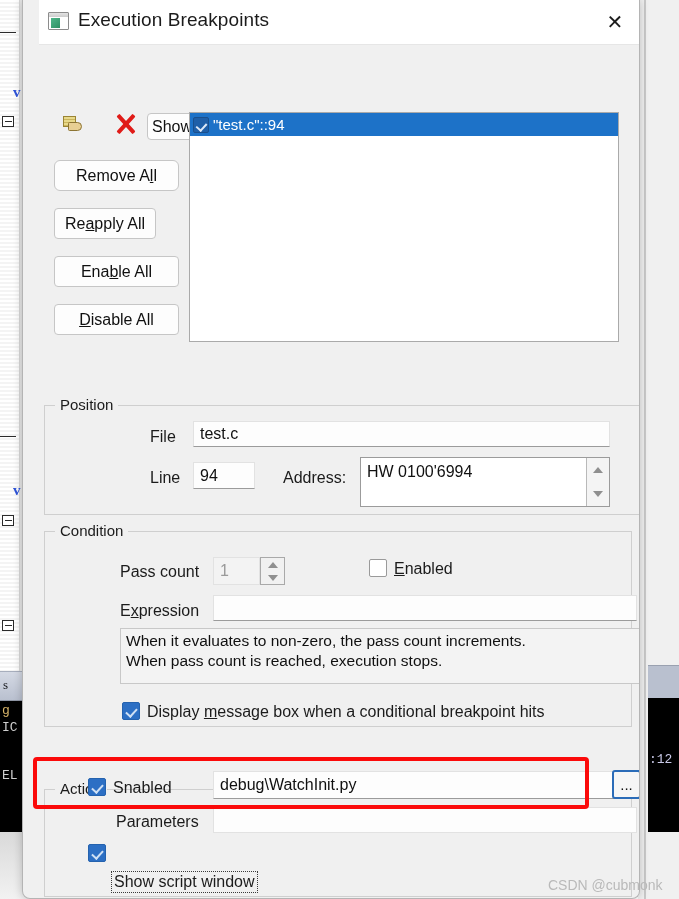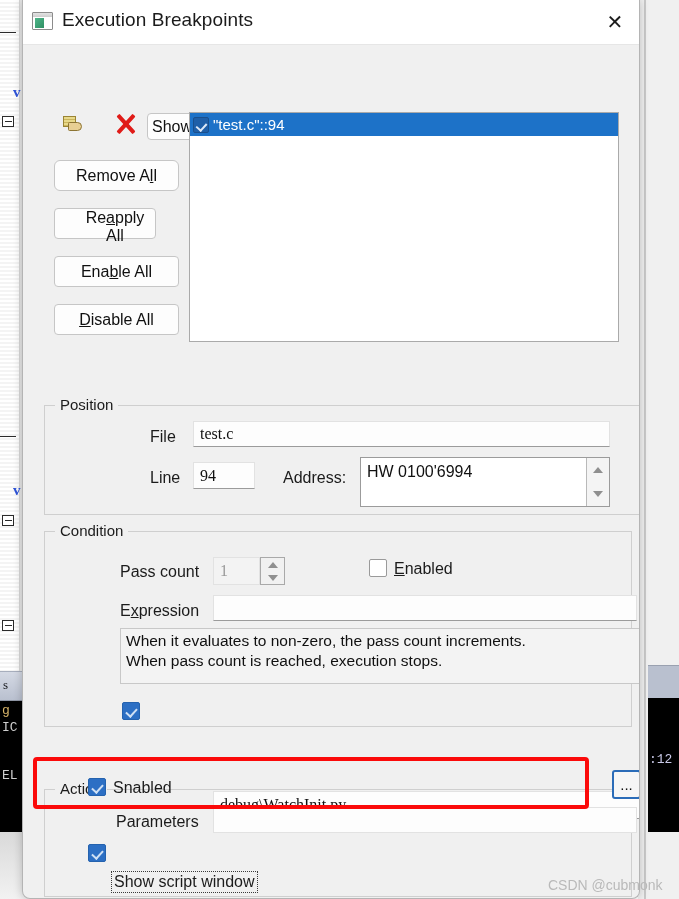--- a/index.html
+++ b/index.html
@@ -72,20 +72,21 @@
     position: absolute; left: 22px; top: 0; width: 618px; height: 899px;
     background: #f0f0f0;
     border: 1px solid #b4b4b4; border-top: none;
     border-radius: 0 0 8px 8px;
     box-shadow: 0 0 10px rgba(0,0,0,0.22);
     overflow: hidden;
   }
   .titlebar {
     position: relative; height: 45px; background: #ffffff;
     border-bottom: 1px solid #e6e6e6;
+    margin-left: 16px;
   }
   .title-icon {
     position: absolute; left: 9px; top: 12px; width: 21px; height: 18px;
     background: #ffffff; border: 1px solid #8c8c8c; border-radius: 1px;
     overflow: hidden;
   }
   .title-icon::before {
     content: ""; position: absolute; left: 0; top: 0; right: 0; height: 4px;
     background: linear-gradient(to bottom,#e3e3e3,#cdcdcd);
   }
@@ -130,21 +131,21 @@
 
   .btn {
     background: #fdfdfd; border: 1px solid #c6c6c6; border-radius: 4px;
     font-family: "Liberation Sans", sans-serif; font-size: 16px; color: #101010;
     cursor: pointer; padding: 0;
   }
   .btn u { text-decoration: underline; }
 
   #show-btn   { position: absolute; left: 124px; top: 68px;  width: 50px; height: 27px; font-size: 16px; }
   #remove-btn { position: absolute; left: 31px;  top: 115px; width: 125px; height: 31px; border-radius: 6px; }
-  #reapply-btn{ position: absolute; left: 31px;  top: 163px; width: 102px; height: 31px; padding-left: 20px; }
+  #reapply-btn{ position: absolute; left: 31px;  top: 163px; width: 102px; height: 31px; }
   #enable-btn { position: absolute; left: 31px;  top: 211px; width: 125px; height: 31px; }
   #disable-btn{ position: absolute; left: 31px;  top: 259px; width: 125px; height: 31px; }
 
   
   #bp-list {
     position: absolute; left: 166px; top: 67px; width: 430px; height: 230px;
     background: #ffffff; border: 1px solid #aaaaaa; overflow: hidden;
   }
   .bp-row {
     display: flex; align-items: center; height: 23px; padding-left: 3px;
@@ -168,21 +169,21 @@
   #grp-position  { left: 19px; top: 360px; width: 660px; height: 110px; }
   #grp-condition { left: 19px; top: 486px; width: 588px; height: 196px; }
   #grp-action    { left: 19px; top: 744px; width: 588px; height: 108px; }
 
   .lbl { position: absolute; font-size: 16px; color: #1b1b1b; }
   .lbl u { text-decoration: underline; }
 
   .field {
     position: absolute; background: #fdfdfd; border: 1px solid #e2e2e2;
     border-bottom: 1px solid #9b9b9b;
-    font-family: Liberation Serif, serif; font-size: 16px; color: #101010;
+    font-family: Liberation Sans, sans-serif; font-size: 16px; color: #101010;
     padding: 4px 6px;
   }
   .field[disabled] { color: #9a9a9a; background: #f3f3f3; }
 
   
   #lbl-file  { left: 127px; top: 383px; }
   #file-input{ left: 170px; top: 376px; width: 417px; height: 26px; }
   #lbl-line  { left: 127px; top: 424px; }
   #line-input{ left: 170px; top: 417px; width: 62px; height: 27px; }
   #lbl-addr  { left: 260px; top: 424px; }
@@ -233,21 +234,21 @@
     position: absolute; left: 97px; top: 583px; width: 521px; height: 56px;
     background: #f3f3f3; border: 1px solid #c8c8c8;
     font-size: 15.5px; color: #101010; line-height: 1.26; padding: 2px 5px;
   }
   #cb-msgbox  { left: 99px; top: 657px; }
   #lbl-msgbox { left: 124px; top: 658px; cursor: pointer; }
 
   
   #cb-script    { left: 65px; top: 733px; }
   #lbl-script   { left: 90px; top: 734px; cursor: pointer; }
-  #script-input { left: 190px; top: 726px; width: 454px; height: 28px; margin-top: 20px; }
+  #script-input { left: 190px; top: 726px; width: 454px; height: 28px; }
   #browse-btn {
     position: absolute; left: 589px; top: 725px; width: 29px; height: 29px;
     background: #f6f6f6; border: 2px solid #2b6cb8; border-radius: 3px;
     font-size: 15px; color: #101010; cursor: pointer; line-height: 22px; padding: 0;
   }
   #lbl-params   { left: 93px; top: 768px; }
   #params-input { left: 190px; top: 762px; width: 424px; height: 26px; border-bottom-color:#e2e2e2; }
   #cb-showwin   { left: 65px; top: 799px; }
   #lbl-showwin  { left: 88px; top: 798px; border: 1px dotted #3a3a3a; padding: 1px 2px; cursor: pointer; margin-top: 28px; }
 
@@ -360,20 +361,21 @@
 
     <div class="lbl" id="lbl-expr"><span>E</span><u>x</u><span>pression</span></div>
     <input class="field" id="expr-input" value="" style="">
 
     <div id="hint-box">
       <div>When it evaluates to non-zero, the pass count increments.</div>
       <div>When pass count is reached, execution stops.</div>
     </div>
 
     <div class="cbx checked" id="cb-msgbox"></div>
+    <div class="lbl" id="lbl-msgbox"><span>Display </span><u>m</u><span>essage box when a conditional breakpoint hits</span></div>
 
     <fieldset class="group" id="grp-action">
       <legend class="legend" style="position:absolute">Action</legend>
     </fieldset>
     <div class="cbx checked" id="cb-script"></div>
     <div class="lbl" id="lbl-script"><span></span><span>S</span><span>nabled</span></div>
     <input class="field" id="script-input" value="debug\WatchInit.py" style="">
     <button id="browse-btn" class="btn">...</button>
     <div class="lbl" id="lbl-params">Parameters</div>
     <input class="field" id="params-input" value="" style="">

